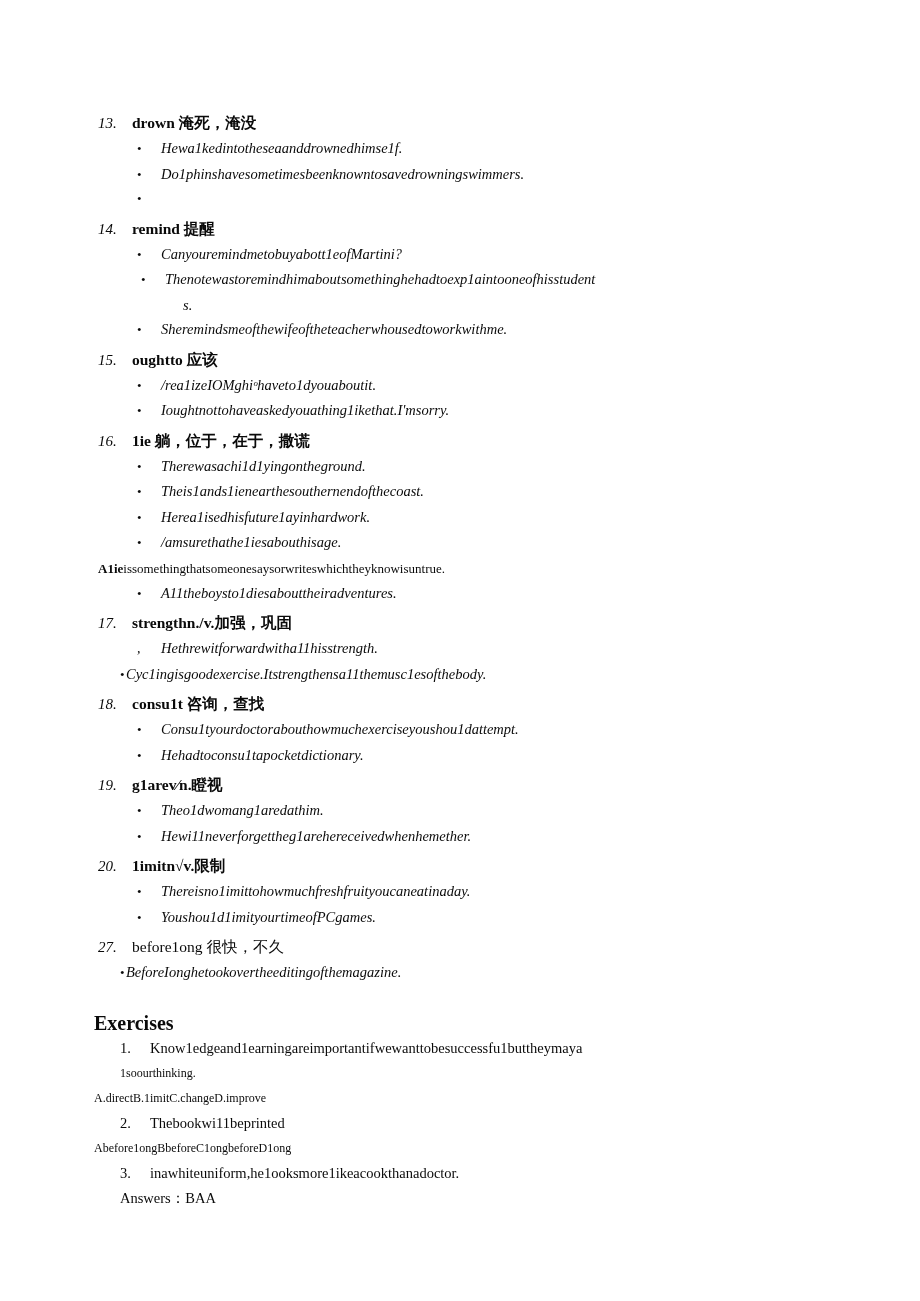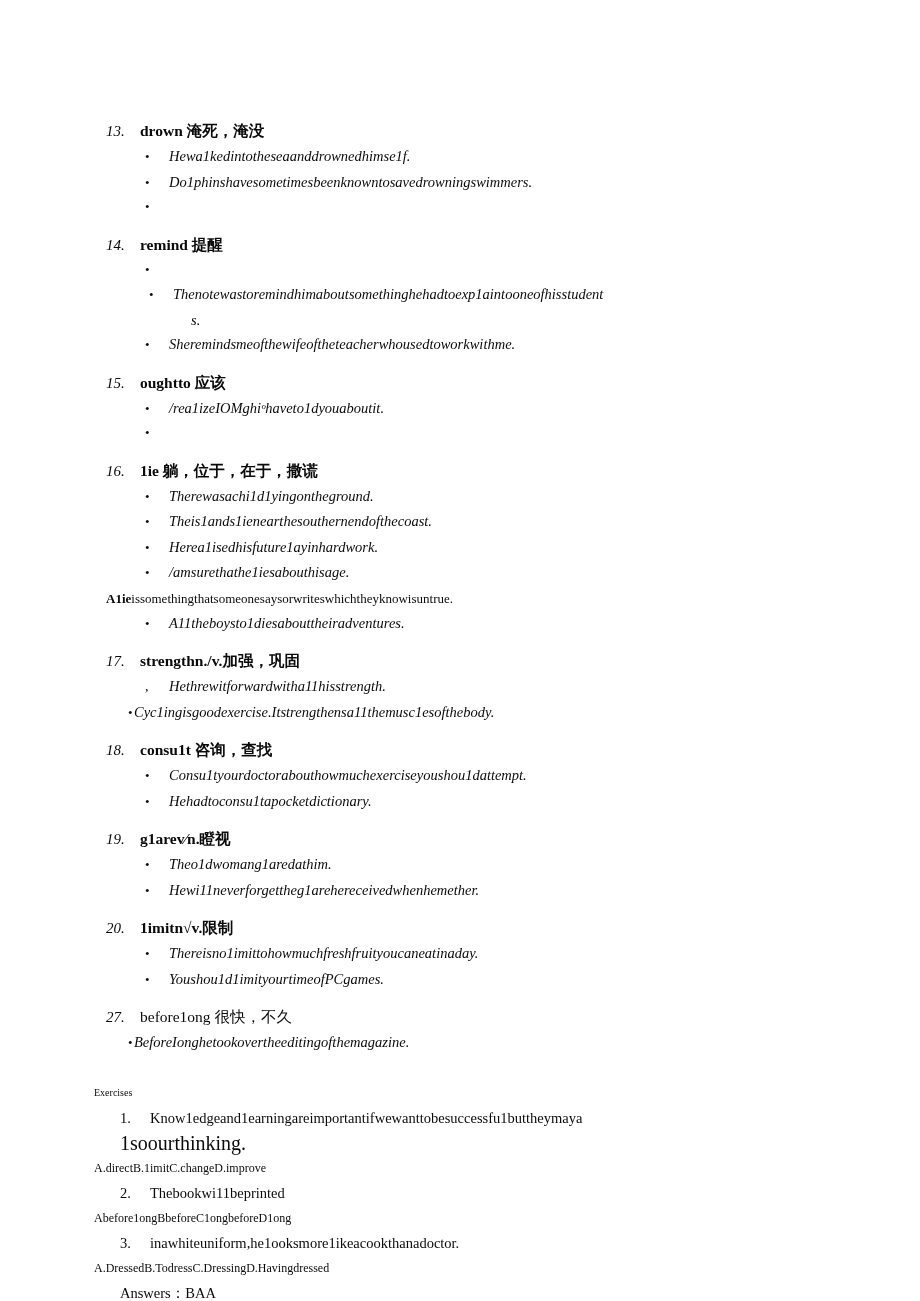--- a/index.html
+++ b/index.html
@@ -25,21 +25,21 @@
     background: #ffffff;
   }
   .content {
     position: absolute;
     left: 94px;
     top: 106px;
     width: 700px;
   }
 
   
-  .entry { margin: 12px; }
+  .entry { margin: 4px; }
   .entry-head {
     display: flex;
     align-items: baseline;
     font-size: 15.5px;
     line-height: 25px;
     white-space: pre;
   }
   .entry-num {
     font-style: italic;
     width: 34px;
@@ -94,37 +94,37 @@
   
   .note {
     font-size: 13px;
     line-height: 25px;
     padding-left: 0;
   }
   .note b { font-weight: bold; }
 
   
   .exercises-title {
-    font-weight: normal;
-    font-size: 10px;
+    font-weight: bold;
+    font-size: 20px;
     line-height: 26px;
     margin-top: 24px;
   }
   .q {
     display: flex;
     align-items: baseline;
     font-size: 14.5px;
     line-height: 25px;
     padding-left: 26px;
     white-space: pre;
   }
   .q-num { flex: 0 0 30px; width: 30px; }
   .q-text { max-width: 520px; white-space: normal; }
   .q-cont {
-    font-size: 20px;
+    font-size: 12px;
     line-height: 25px;
     padding-left: 26px;
   }
   .options {
     font-size: 12px;
     line-height: 25px;
     padding-left: 0;
   }
   .answers {
     font-size: 14.5px;
@@ -159,20 +159,21 @@
     </div>
 
     <div class="entry">
       <div class="entry-head">
         <span class="entry-num">14.</span>
         <span class="entry-term">remind</span>
         <span class="entry-gloss"> 提醒</span>
       </div>
       <div class="ex">
         <span class="ex-bullet">•</span>
+        <span class="ex-text">Canyouremindmetobuyabott1eofMartini?</span>
       </div>
       <div class="ex shift">
         <span class="ex-bullet">•</span>
         <span class="ex-text">Thenotewastoremindhimaboutsomethinghehadtoexp1aintooneofhisstudent</span>
       </div>
       <div class="ex-cont">s.</div>
       <div class="ex">
         <span class="ex-bullet">•</span>
         <span class="ex-text">Sheremindsmeofthewifeoftheteacherwhousedtoworkwithme.</span>
       </div>
@@ -183,20 +184,21 @@
         <span class="entry-num">15.</span>
         <span class="entry-term">oughtto</span>
         <span class="entry-gloss"> 应该</span>
       </div>
       <div class="ex">
         <span class="ex-bullet">•</span>
         <span class="ex-text">/rea1izeIOMghiᵒhaveto1dyouaboutit.</span>
       </div>
       <div class="ex">
         <span class="ex-bullet">•</span>
+        <span class="ex-text">Ioughtnottohaveaskedyouathing1ikethat.I'msorry.</span>
       </div>
     </div>
 
     <div class="entry">
       <div class="entry-head">
         <span class="entry-num">16.</span>
         <span class="entry-term">1ie</span>
         <span class="entry-gloss"> 躺，位于，在于，撒谎</span>
       </div>
       <div class="ex">
@@ -310,18 +312,17 @@
     <div class="q">
       <span class="q-num">2.</span>
       <span class="q-text">Thebookwi11beprinted</span>
     </div>
     <div class="options">Abefore1ongBbeforeC1ongbeforeD1ong</div>
 
     <div class="q">
       <span class="q-num">3.</span>
       <span class="q-text">inawhiteuniform,he1ooksmore1ikeacookthanadoctor.</span>
     </div>
-    <div class="options">A.DressedB.TodressC.DressingD.Havingdressed</div>
 
     <div class="answers"><span>Answers：</span><span>BAA</span></div>
 
   </div>
 </div>
 
 </body></html>

